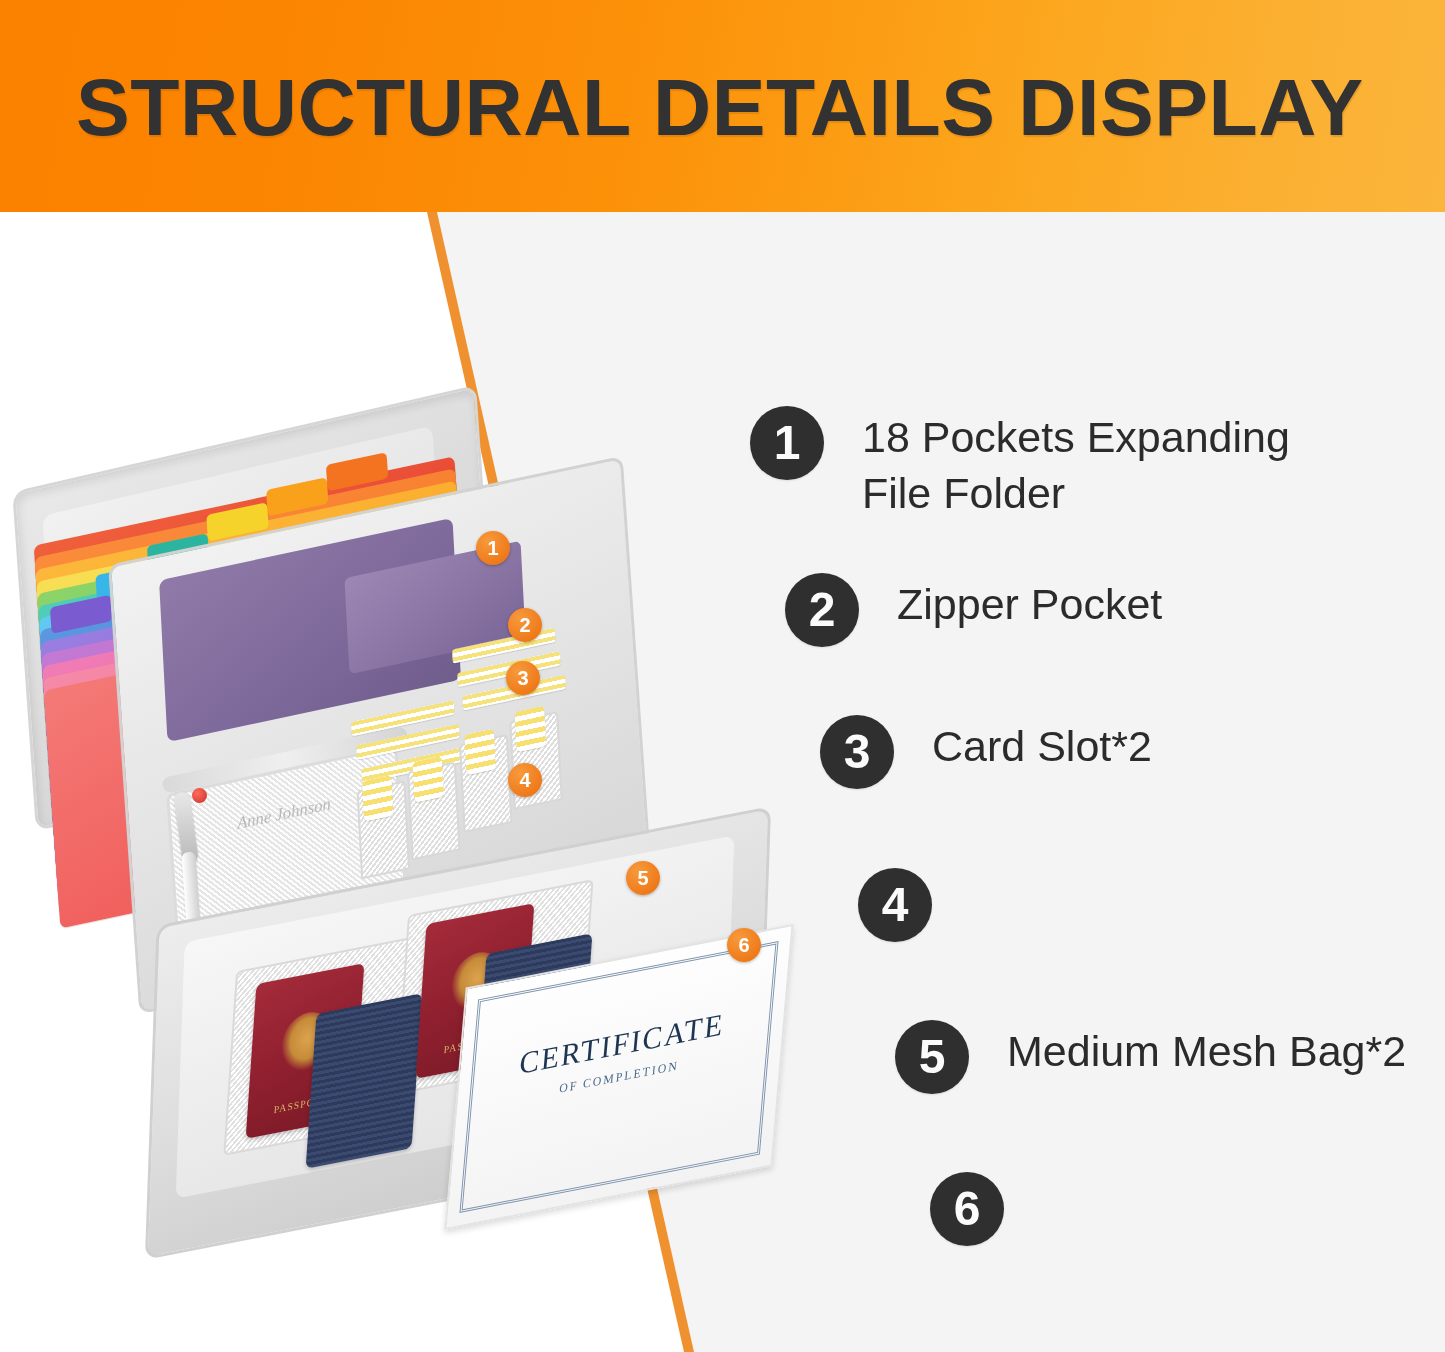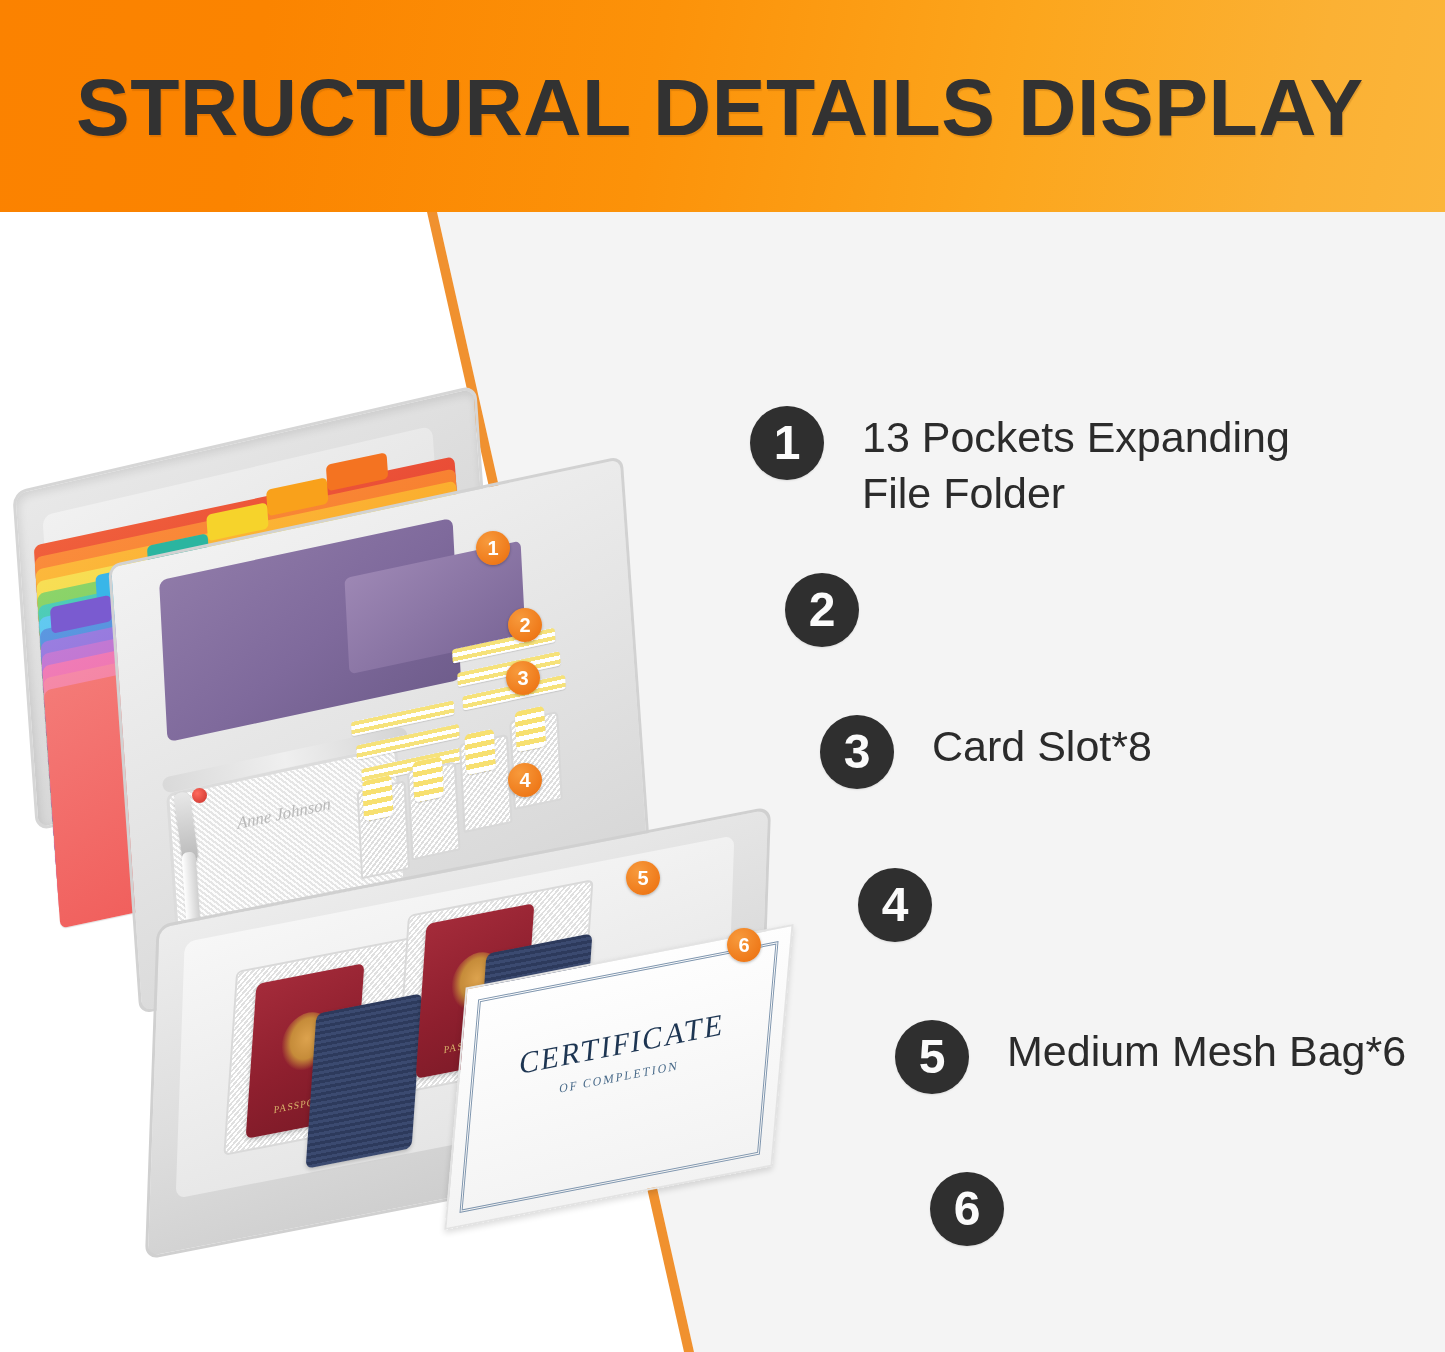--- a/index.html
+++ b/index.html
@@ -350,40 +350,41 @@
     <div class="badge-sm" style="left:506px;top:261px;">3</div>
     <div class="badge-sm" style="left:508px;top:363px;">4</div>
     <div class="badge-sm" style="left:626px;top:461px;">5</div>
     <div class="badge-sm" style="left:727px;top:528px;">6</div>
   </div>
 
   <div class="legend">
 
     <div class="legend-item" style="left:750px;top:406px;">
       <div class="badge-lg">1</div>
-      <div class="legend-label">13 Pockets Expanding
+      <div class="legend-label">18 Pockets Expanding
 File Folder</div>
     </div>
 
     <div class="legend-item" style="left:785px;top:573px;">
       <div class="badge-lg">2</div>
+      <div class="legend-label">Zipper Pocket</div>
     </div>
 
     <div class="legend-item" style="left:820px;top:715px;">
       <div class="badge-lg">3</div>
-      <div class="legend-label">Card Slot*8</div>
+      <div class="legend-label">Card Slot*2</div>
     </div>
 
     <div class="legend-item" style="left:858px;top:868px;">
       <div class="badge-lg">4</div>
     </div>
 
     <div class="legend-item" style="left:895px;top:1020px;">
       <div class="badge-lg">5</div>
-      <div class="legend-label">Medium Mesh Bag*6</div>
+      <div class="legend-label">Medium Mesh Bag*2</div>
     </div>
 
     <div class="legend-item" style="left:930px;top:1172px;">
       <div class="badge-lg">6</div>
     </div>
 
   </div>
 </div>
 
 </body></html>

